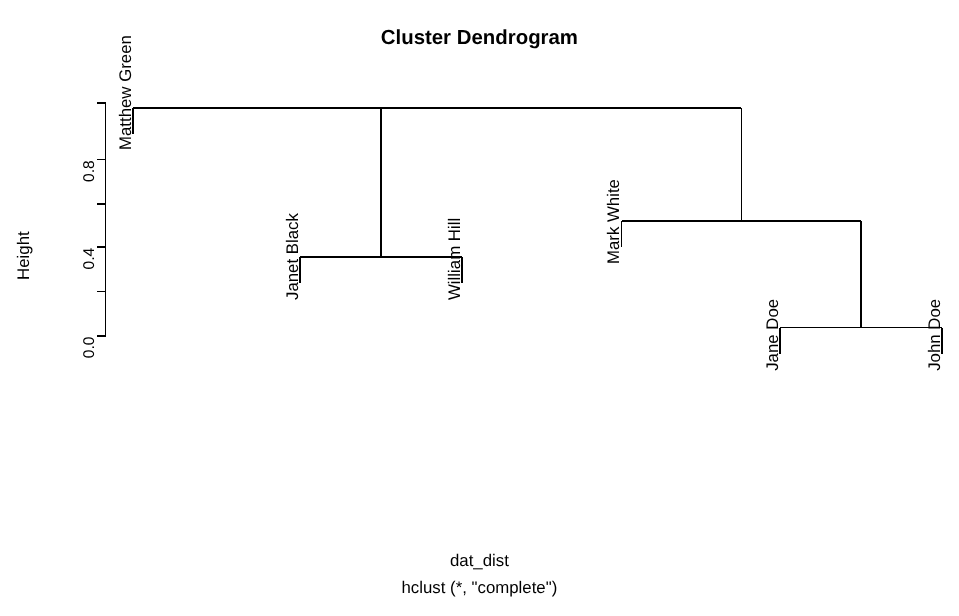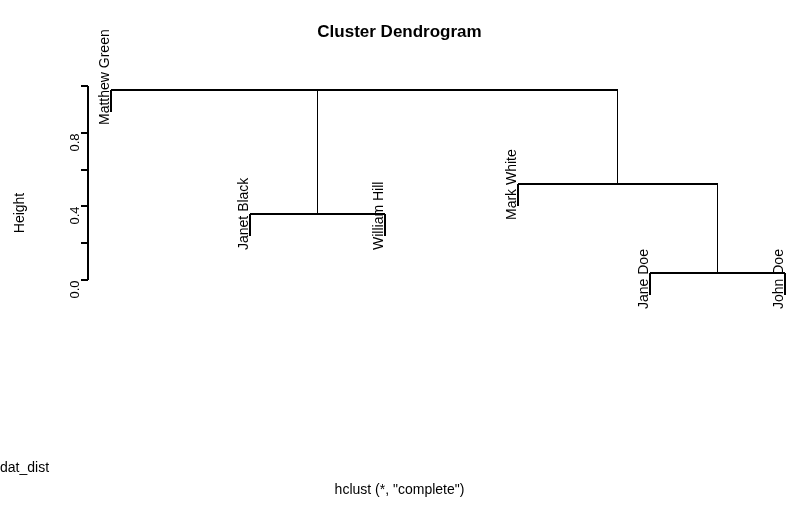--- a/index.html
+++ b/index.html
@@ -30,20 +30,21 @@
     font-size: 17px;
     font-weight: bold;
     letter-spacing: 0px;
     color: #000000;
   }
   .xlab-line1 {
     position: absolute;
     left: 0;
     top: 459px;
     width: 799px;
+    text-align: center;
     font-size: 14px;
     color: #000000;
   }
   .xlab-line2 {
     position: absolute;
     left: 0;
     top: 481px;
     width: 799px;
     text-align: center;
     font-size: 14px;

